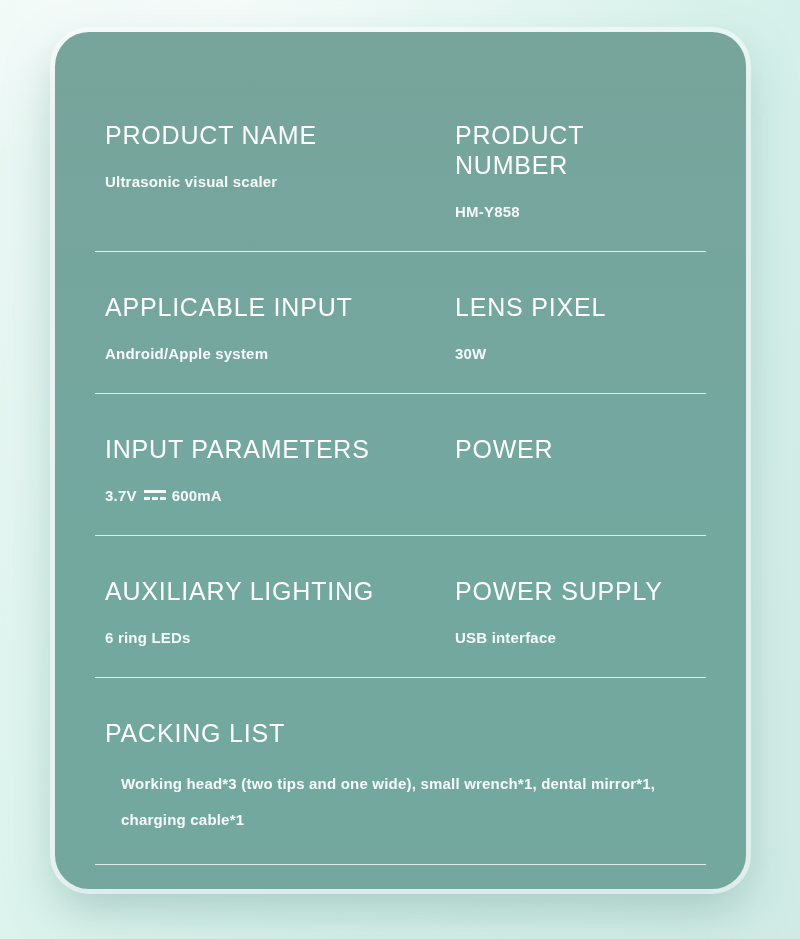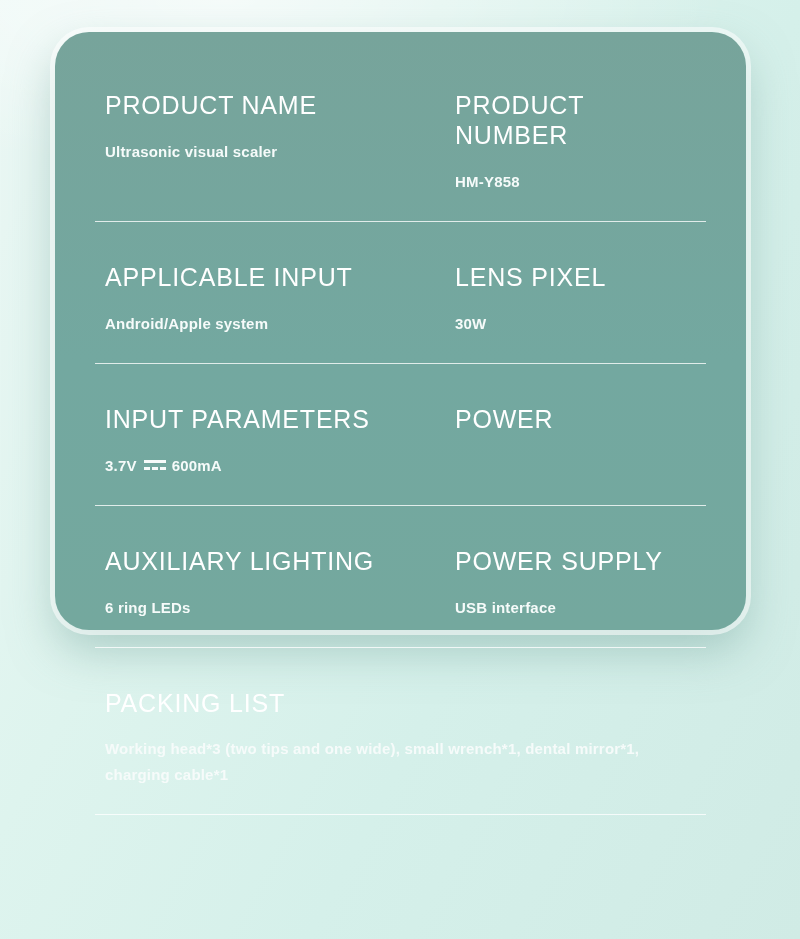--- a/index.html
+++ b/index.html
@@ -21,23 +21,23 @@
     position: absolute;
     inset: 0;
     background: radial-gradient(90% 26% at 28% 0%, rgba(255,255,255,0.65), rgba(255,255,255,0) 70%);
     pointer-events: none;
   }
   .spec-card {
     position: absolute;
     left: 55px;
     top: 32px;
     width: 691px;
-    height: 598px;
+    height: 857px;
     box-sizing: border-box;
-    padding: 58px 0 0;
+    padding: 88px 0 0;
     border-radius: 34px;
     background: linear-gradient(180deg, #77a49b 0%, #73a8a0 55%, #74a89e 100%);
     box-shadow: 0 0 0 5px rgba(255,255,255,0.55), 0 20px 45px rgba(122,168,160,0.5);
   }
   .spec-section {
     margin: 0 40px;
     padding: 0 10px;
     border-bottom: 1.5px solid rgba(255,255,255,0.78);
   }
   .spec-section + .spec-section {
@@ -58,21 +58,22 @@
   .spec-value {
     margin: 0 0 26px;
     font-size: 15px;
     font-weight: 700;
     line-height: 27px;
     letter-spacing: 0.2px;
     color: #f6fbfa;
   }
   .packing .spec-value {
     max-width: 545px;
-    line-height: 26px;
+    line-height: 36px;
+    margin-left: 16px;
   }
   
   .dc-symbol {
     display: inline-block;
     position: relative;
     width: 24px;
     height: 13px;
     margin: 0 5px 0 6px;
     vertical-align: -1px;
   }

